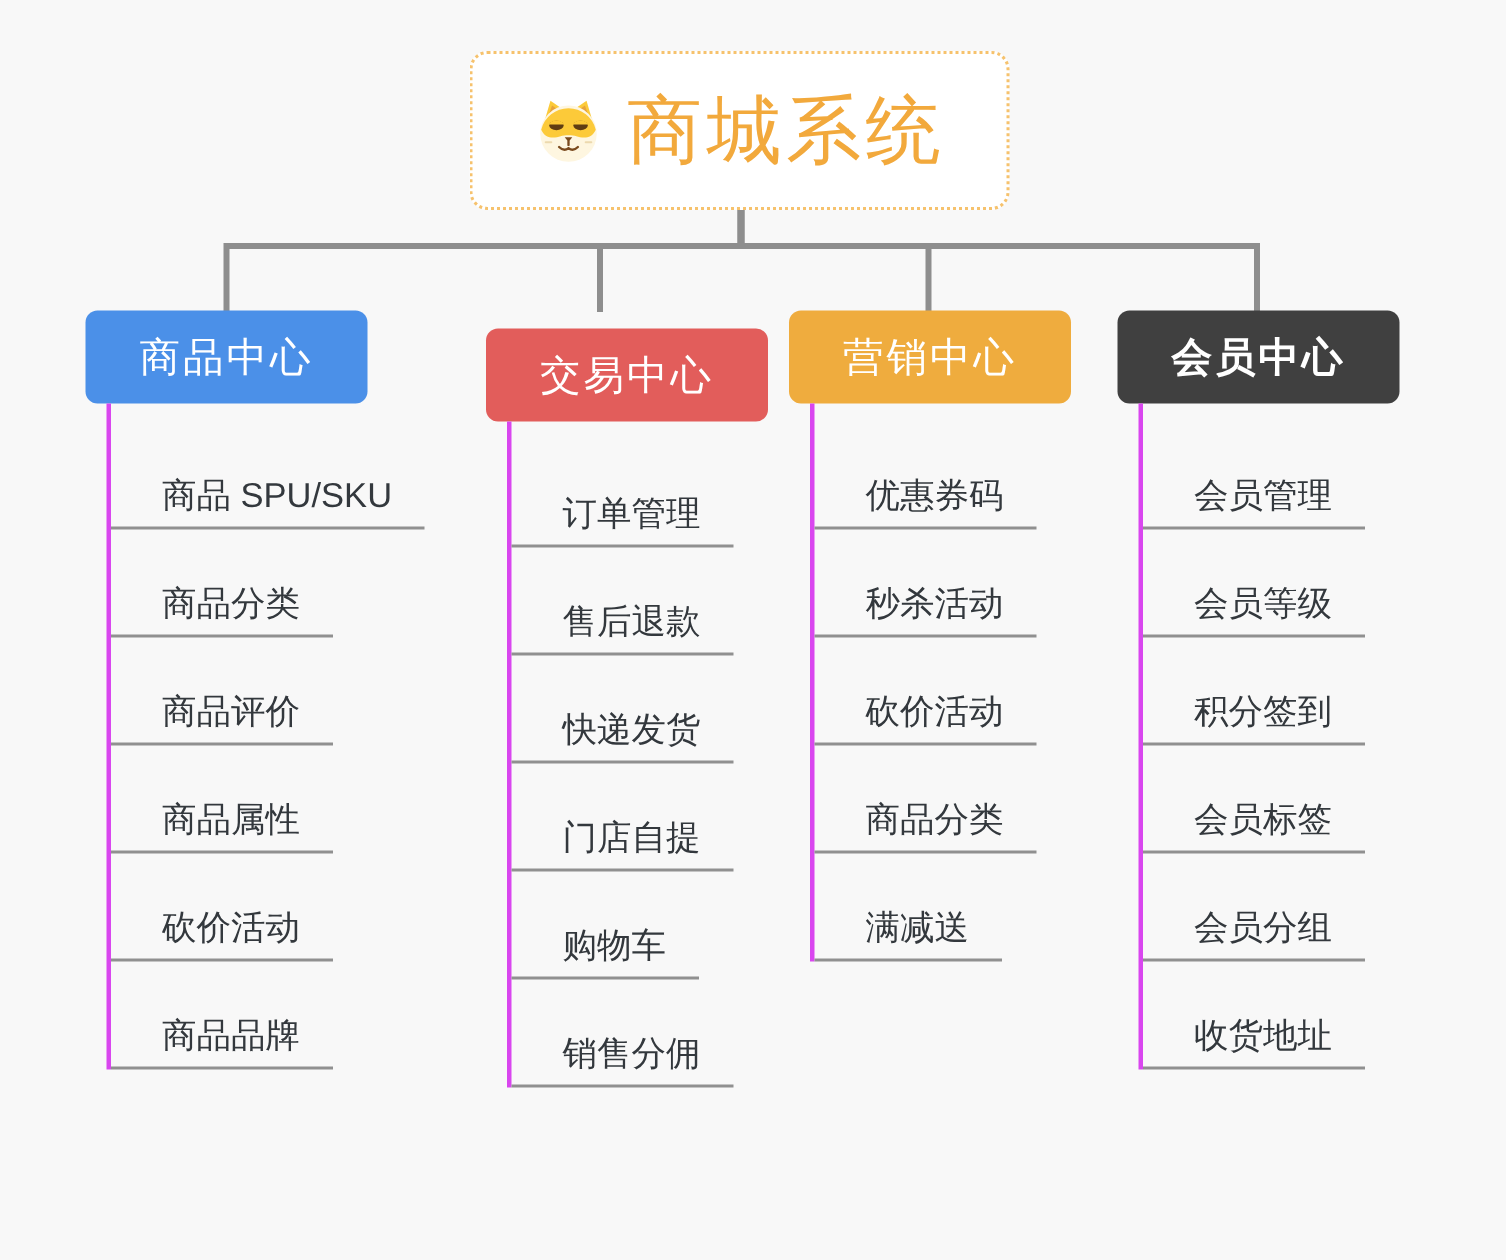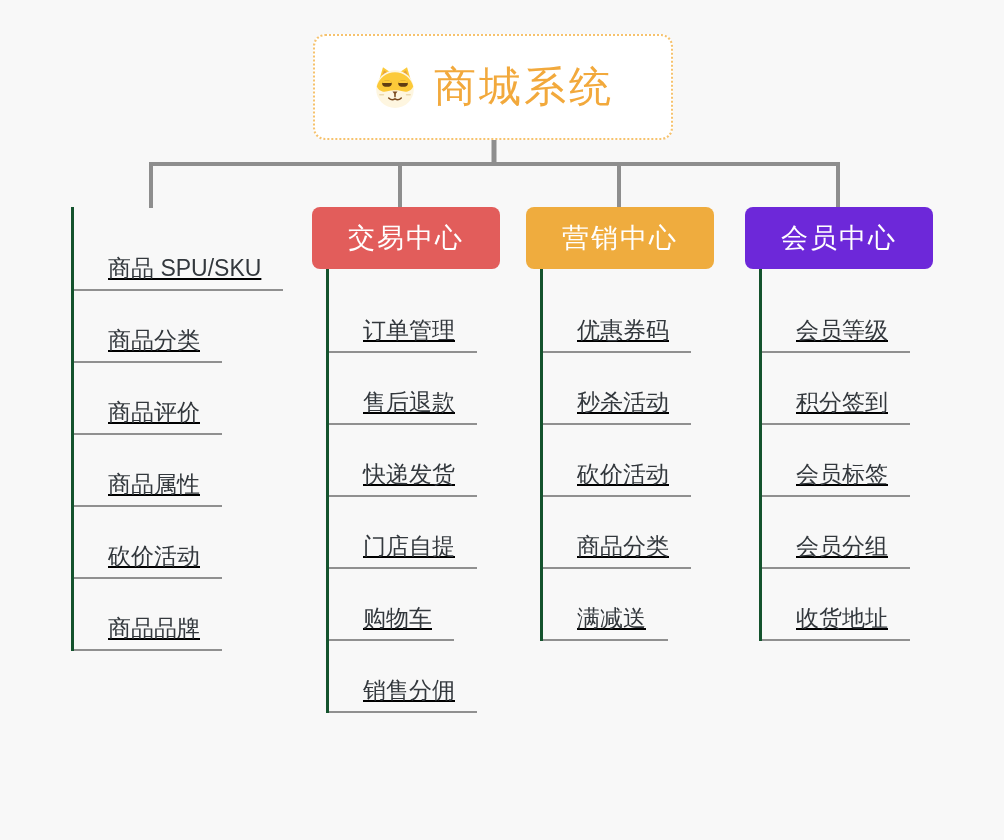--- a/index.html
+++ b/index.html
@@ -12,34 +12,34 @@
   .connectors path{stroke:#8e8e8e;stroke-width:4;fill:none;}
   .connectors path.root-stub{stroke-width:5;}
 
   .root-node{
     position:absolute;left:313px;top:34px;width:360px;height:106px;
     box-sizing:border-box;background:#ffffff;
     border:2px dotted #f6c26d;border-radius:12px;
     display:flex;align-items:center;justify-content:center;gap:16px;
   }
   .root-title{
-    font-size:42px;letter-spacing:3px;color:#f2a93c;line-height:1;
+    font-size:50px;letter-spacing:3px;color:#f2a93c;line-height:1;
     white-space:nowrap;
   }
   .dog{width:46px;height:46px;display:inline-block;}
 
   .branch{position:absolute;top:207px;width:188px;}
   .branch-node{
     height:62px;border-radius:8px;
     display:flex;align-items:center;justify-content:center;
   }
   .branch-label{
     color:#ffffff;font-size:27px;letter-spacing:2px;line-height:1;white-space:nowrap;
   }
-  .children{margin-left:14px;border-left:3px solid #14532d;text-decoration:underline;}
+  .children{margin-left:14px;border-left:3px solid #d946ef;}
   .child{height:72px;display:flex;align-items:flex-end;}
   .child:first-child{height:84px;}
   .child-label{
     display:inline-block;white-space:nowrap;
     padding:0 22px 8px 34px;
     border-bottom:2px solid #909090;
     font-size:23px;color:#33383d;line-height:1.15;
   }
 </style>
 </head>
@@ -72,20 +72,23 @@
         <path d="M19.6 26.3 h4.8 l-2.4 3 z" fill="#7a4a1e"></path>
         <path d="M22 29 v2.2 M16 32.5 q3 3 6 0.8 q3 2.2 6 -0.8" stroke="#7a4a1e" stroke-width="1.5" fill="none" stroke-linecap="round"></path>
         <path d="M7.5 29.5 h3.5 M33 29.5 h3.5" stroke="#ecd9ae" stroke-width="1.4" stroke-linecap="round"></path>
       </svg>
     </span>
     <span class="root-title">商城系统</span>
   </div>
 
   <div id="branches">
     <div class="branch" style="left: 57px;">
+      <div class="branch-node" style="background: rgb(75, 144, 232);">
+        <span class="branch-label">商品中心</span>
+      </div>
       <div class="children">
     <div class="child">
       <span class="child-label">商品 SPU/SKU</span>
     </div>
 
     <div class="child">
       <span class="child-label">商品分类</span>
     </div>
 
     <div class="child">
@@ -99,21 +102,21 @@
     <div class="child">
       <span class="child-label">砍价活动</span>
     </div>
 
     <div class="child">
       <span class="child-label">商品品牌</span>
     </div>
   </div>
     </div>
 
-    <div class="branch" style="left: 312px;">
+    <div class="branch" style="left: 324px; margin-top: 12px;">
       <div class="branch-node" style="background: rgb(226, 93, 91);">
         <span class="branch-label">交易中心</span>
       </div>
       <div class="children">
     <div class="child">
       <span class="child-label">订单管理</span>
     </div>
 
     <div class="child">
       <span class="child-label">售后退款</span>
@@ -159,24 +162,27 @@
       <span class="child-label">商品分类</span>
     </div>
 
     <div class="child">
       <span class="child-label">满减送</span>
     </div>
   </div>
     </div>
 
     <div class="branch" style="left: 745px;">
-      <div class="branch-node" style="background: #6d28d9;">
+      <div class="branch-node" style="background: #404040; font-weight: bold;">
         <span class="branch-label">会员中心</span>
       </div>
       <div class="children">
+    <div class="child">
+      <span class="child-label">会员管理</span>
+    </div>
 
     <div class="child">
       <span class="child-label">会员等级</span>
     </div>
 
     <div class="child">
       <span class="child-label">积分签到</span>
     </div>
 
     <div class="child">

